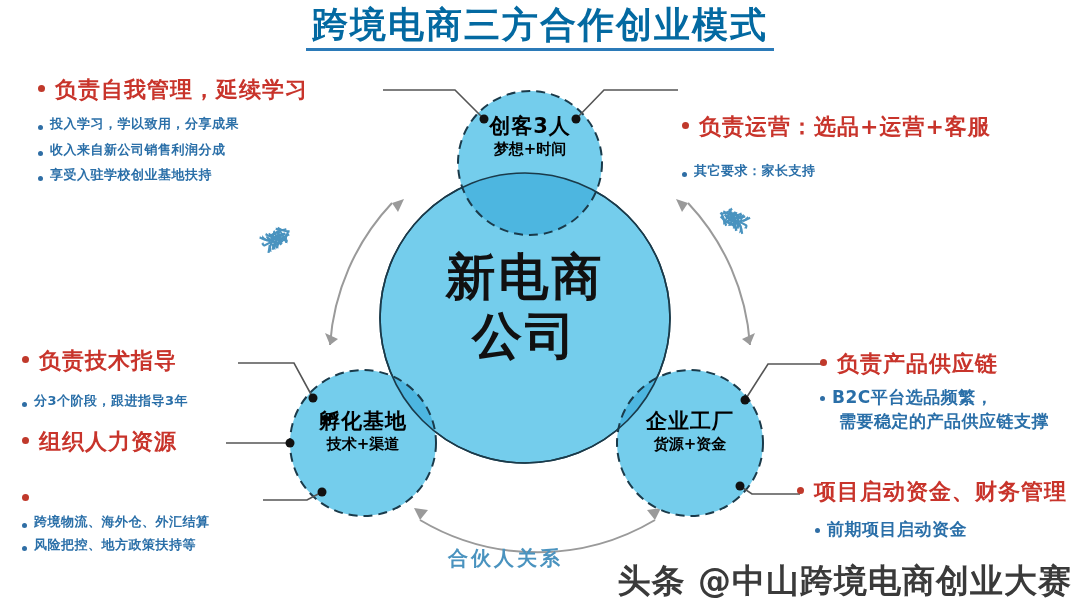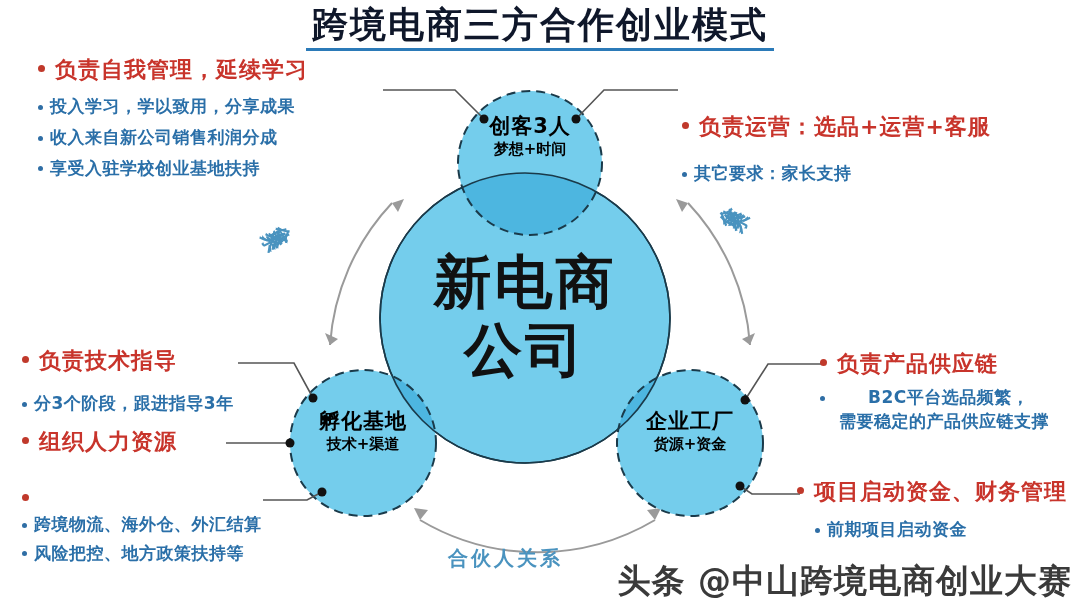--- a/index.html
+++ b/index.html
@@ -12,59 +12,59 @@
   }
   #stage{position:absolute;left:0;top:0;width:1080px;height:608px;}
 
   
   .title-wrap{
     position:absolute;left:0;top:4px;width:1080px;text-align:center;
   }
   .title{
     display:inline-block;
     font-size:36px;font-weight:bold;letter-spacing:2px;
-    color:#0f172a;
+    color:#0369a1;
     border-bottom:3px solid #2b7ab8;
     padding:0 6px 3px 6px;
     line-height:1.15;
   }
 
   
   svg.layer{position:absolute;left:0;top:0;width:1080px;height:608px;}
 
   
   .clabel{
     position:absolute;text-align:center;color:#000000;
     line-height:1.15;pointer-events:none;
   }
   .clabel .main{font-size:21px;font-weight:bold;letter-spacing:1px;}
   .clabel .sub{font-size:15px;font-weight:bold;letter-spacing:0px;margin-top:3px;}
 
   .center-label{
     position:absolute;text-align:center;color:#111;
-    font-size:58px;font-weight:bold;line-height:1.18;letter-spacing:3px;
+    font-size:50px;font-weight:bold;line-height:1.18;letter-spacing:3px;
   }
 
   
   .block{position:absolute;}
   .ln{
     display:flex;align-items:flex-start;
     white-space:nowrap;line-height:1.28;
   }
   .bullet{
     flex:0 0 auto;border-radius:50%;
     margin-top:.55em;
   }
   .b-red{width:7px;height:7px;background:#c0392b;margin-right:10px;}
   .b-blue{width:5px;height:5px;background:#2f6ea5;margin-right:7px;}
   .t-red{
     color:#c8342b;font-size:22px;font-weight:bold;letter-spacing:1px;
   }
   .t-blue{
-    color:#2a6fa8;font-size:17px;font-weight:bold;letter-spacing:.5px;
+    color:#2a6fa8;font-size:13px;font-weight:bold;letter-spacing:.5px;
   }
   .t-blue.small{font-size:17px;}
   .cont{padding-left:19px;}
 
   
   .arc-cap{position:absolute;color:#4a93bf;font-weight:bold;}
   .arc-left{left:299px;top:213px;font-size:19px;transform:rotate(62deg);
             transform-origin:left top;letter-spacing:3px;}
   .arc-right{left:700px;top:215px;font-size:19px;transform:rotate(-62deg) ;
              transform-origin:left top;letter-spacing:3px;}
@@ -172,21 +172,21 @@
 
   <div class="clabel" style="left:283px;top:409px;width:160px;">
     <div class="main">孵化基地</div>
     <div class="sub">技术+渠道</div>
   </div>
 
   <div class="arc-cap arc-left vert">合伙人关系</div>
   <div class="arc-cap arc-right vert">合伙人关系</div>
   <div class="arc-cap arc-bottom">合伙人关系</div>
 
-  <div class="block" style="left:38px;top:56px;">
+  <div class="block" style="left:38px;top:76px;">
     <div class="ln">
       <span class="bullet b-red"></span>
       <span class="t-red">负责自我管理，延续学习</span>
     </div>
     <div class="ln" style="margin-top:12px;">
       <span class="bullet b-blue"></span>
       <span class="t-blue">投入学习，学以致用，分享成果</span>
     </div>
     <div class="ln" style="margin-top:9px;">
       <span class="bullet b-blue"></span>
@@ -239,21 +239,21 @@
       <span class="bullet b-blue"></span>
       <span class="t-blue">风险把控、地方政策扶持等</span>
     </div>
   </div>
 
   <div class="block" style="left:820px;top:350px;">
     <div class="ln">
       <span class="bullet b-red"></span>
       <span class="t-red">负责产品供应链</span>
     </div>
-    <div class="ln" style="margin-top:9px;gap:36px;">
+    <div class="ln" style="margin-top:9px;">
       <span class="bullet b-blue"></span>
       <span class="t-blue small">B2C平台选品频繁，</span>
     </div>
     <div class="ln cont" style="margin-top:2px;">
       <span class="t-blue small">需要稳定的产品供应链支撑</span>
     </div>
   </div>
 
   <div class="block" style="left:797px;top:478px;">
     <div class="ln">

